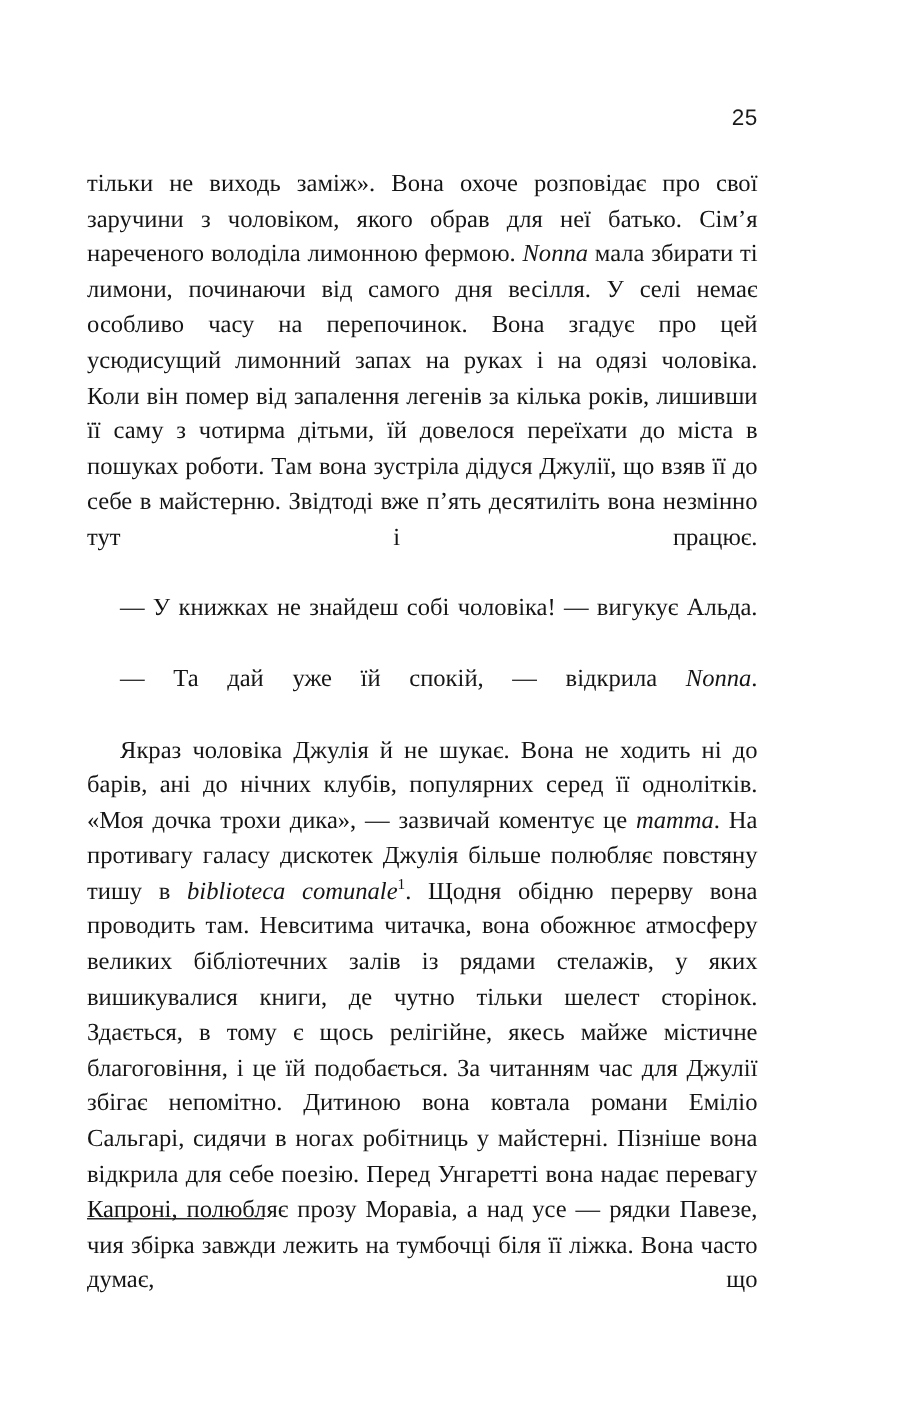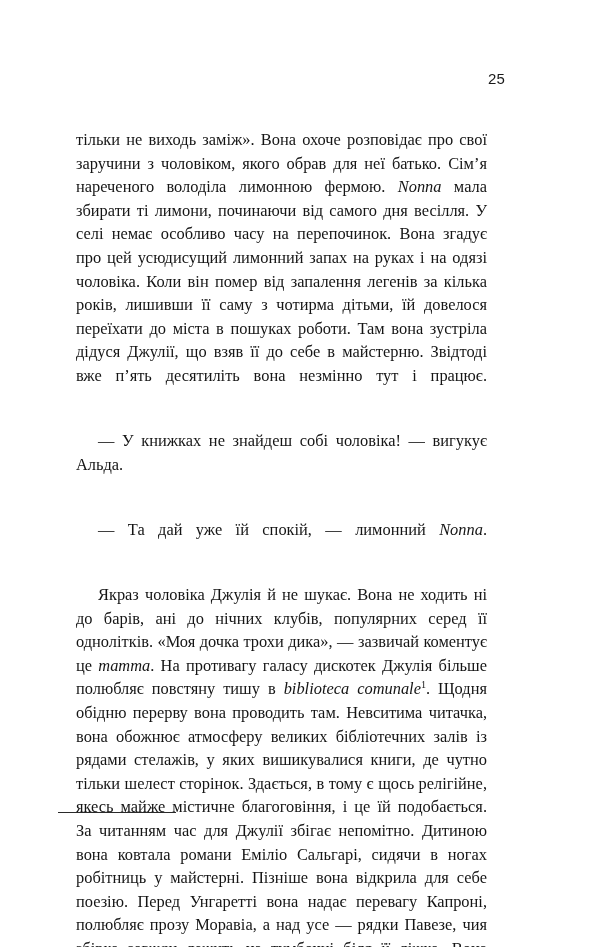--- a/index.html
+++ b/index.html
@@ -33,21 +33,21 @@
 
   
   .textblock {
     position: absolute;
     top: 110px;
     left: 58px;
     width: 447px;
   }
 
   .textblock p {
-    margin: 18px;
+    margin: 0;
     font-size: 16.4px;
     line-height: 23.6px;
     text-align: justify;
     text-justify: inter-word;
     hyphens: manual;
     -webkit-hyphens: manual;
     word-spacing: 0.02em;
   }
 
   .textblock p.indent {
@@ -110,21 +110,21 @@
 </head>
 <body>
 
 <div class="page">
 
   <div class="folio">25</div>
 
   <div class="textblock">
       <p class="cont"><span>тільки не виходь заміж». Вона охоче розповідає про свої заручини з чоловіком, якого обрав для неї батько. Сім’я нареченого володіла лимонною фермою. </span><i>Nonna</i><span> мала збирати ті лимони, починаючи від самого дня весілля. У селі немає особливо часу на перепочинок. Вона згадує про цей усюдисущий лимонний запах на руках і на одязі чоловіка. Коли він помер від запалення легенів за кілька років, лишивши її саму з чотирма дітьми, їй довелося переїхати до міста в пошуках роботи. Там вона зустріла дідуся Джулії, що взяв її до себе в майстерню. Звідтоді вже п’ять десятиліть вона незмінно тут і працює.</span></p>
       <p class="indent"><span>— У книжках не знайдеш собі чоловіка! — вигукує Альда.</span></p>
-      <p class="indent"><span>— Та дай уже їй спокій, — лимонний </span><i>Nonna</i><span>.</span></p>
+      <p class="indent"><span>— Та дай уже їй спокій, — відкрила </span><i>Nonna</i><span>.</span></p>
       <p class="indent"><span>Якраз чоловіка Джулія й не шукає. Вона не ходить ні до барів, ані до нічних клубів, популярних серед її однолітків. «Моя дочка трохи дика», — зазвичай коментує це </span><i>mamma</i><span>. На противагу галасу дискотек Джулія більше полюбляє повстяну тишу в </span><i>biblioteca comunale</i><sup class="fnref">1</sup><span>. Щодня обідню перерву вона проводить там. Невситима читачка, вона обожнює атмосферу великих бібліотечних залів із рядами стелажів, у яких вишикувалися книги, де чутно тільки шелест сторінок. Здається, в тому є щось релігійне, якесь майже містичне благоговіння, і це їй подобається. За читанням час для Джулії збігає непомітно. Дитиною вона ковтала романи Еміліо Сальгарі, сидячи в ногах робітниць у майстерні. Пізніше вона відкрила для себе поезію. Перед Унгаретті вона надає перевагу Капроні, полюбляє прозу Моравіа, а над усе — рядки Павезе, чия збірка завжди лежить на тумбочці біля її ліжка. Вона часто думає, що</span></p>
     </div>
 
   <div class="footnote-area">
     <div class="footnote-rule"></div>
   </div>
 
 </div>
 
 </body></html>

